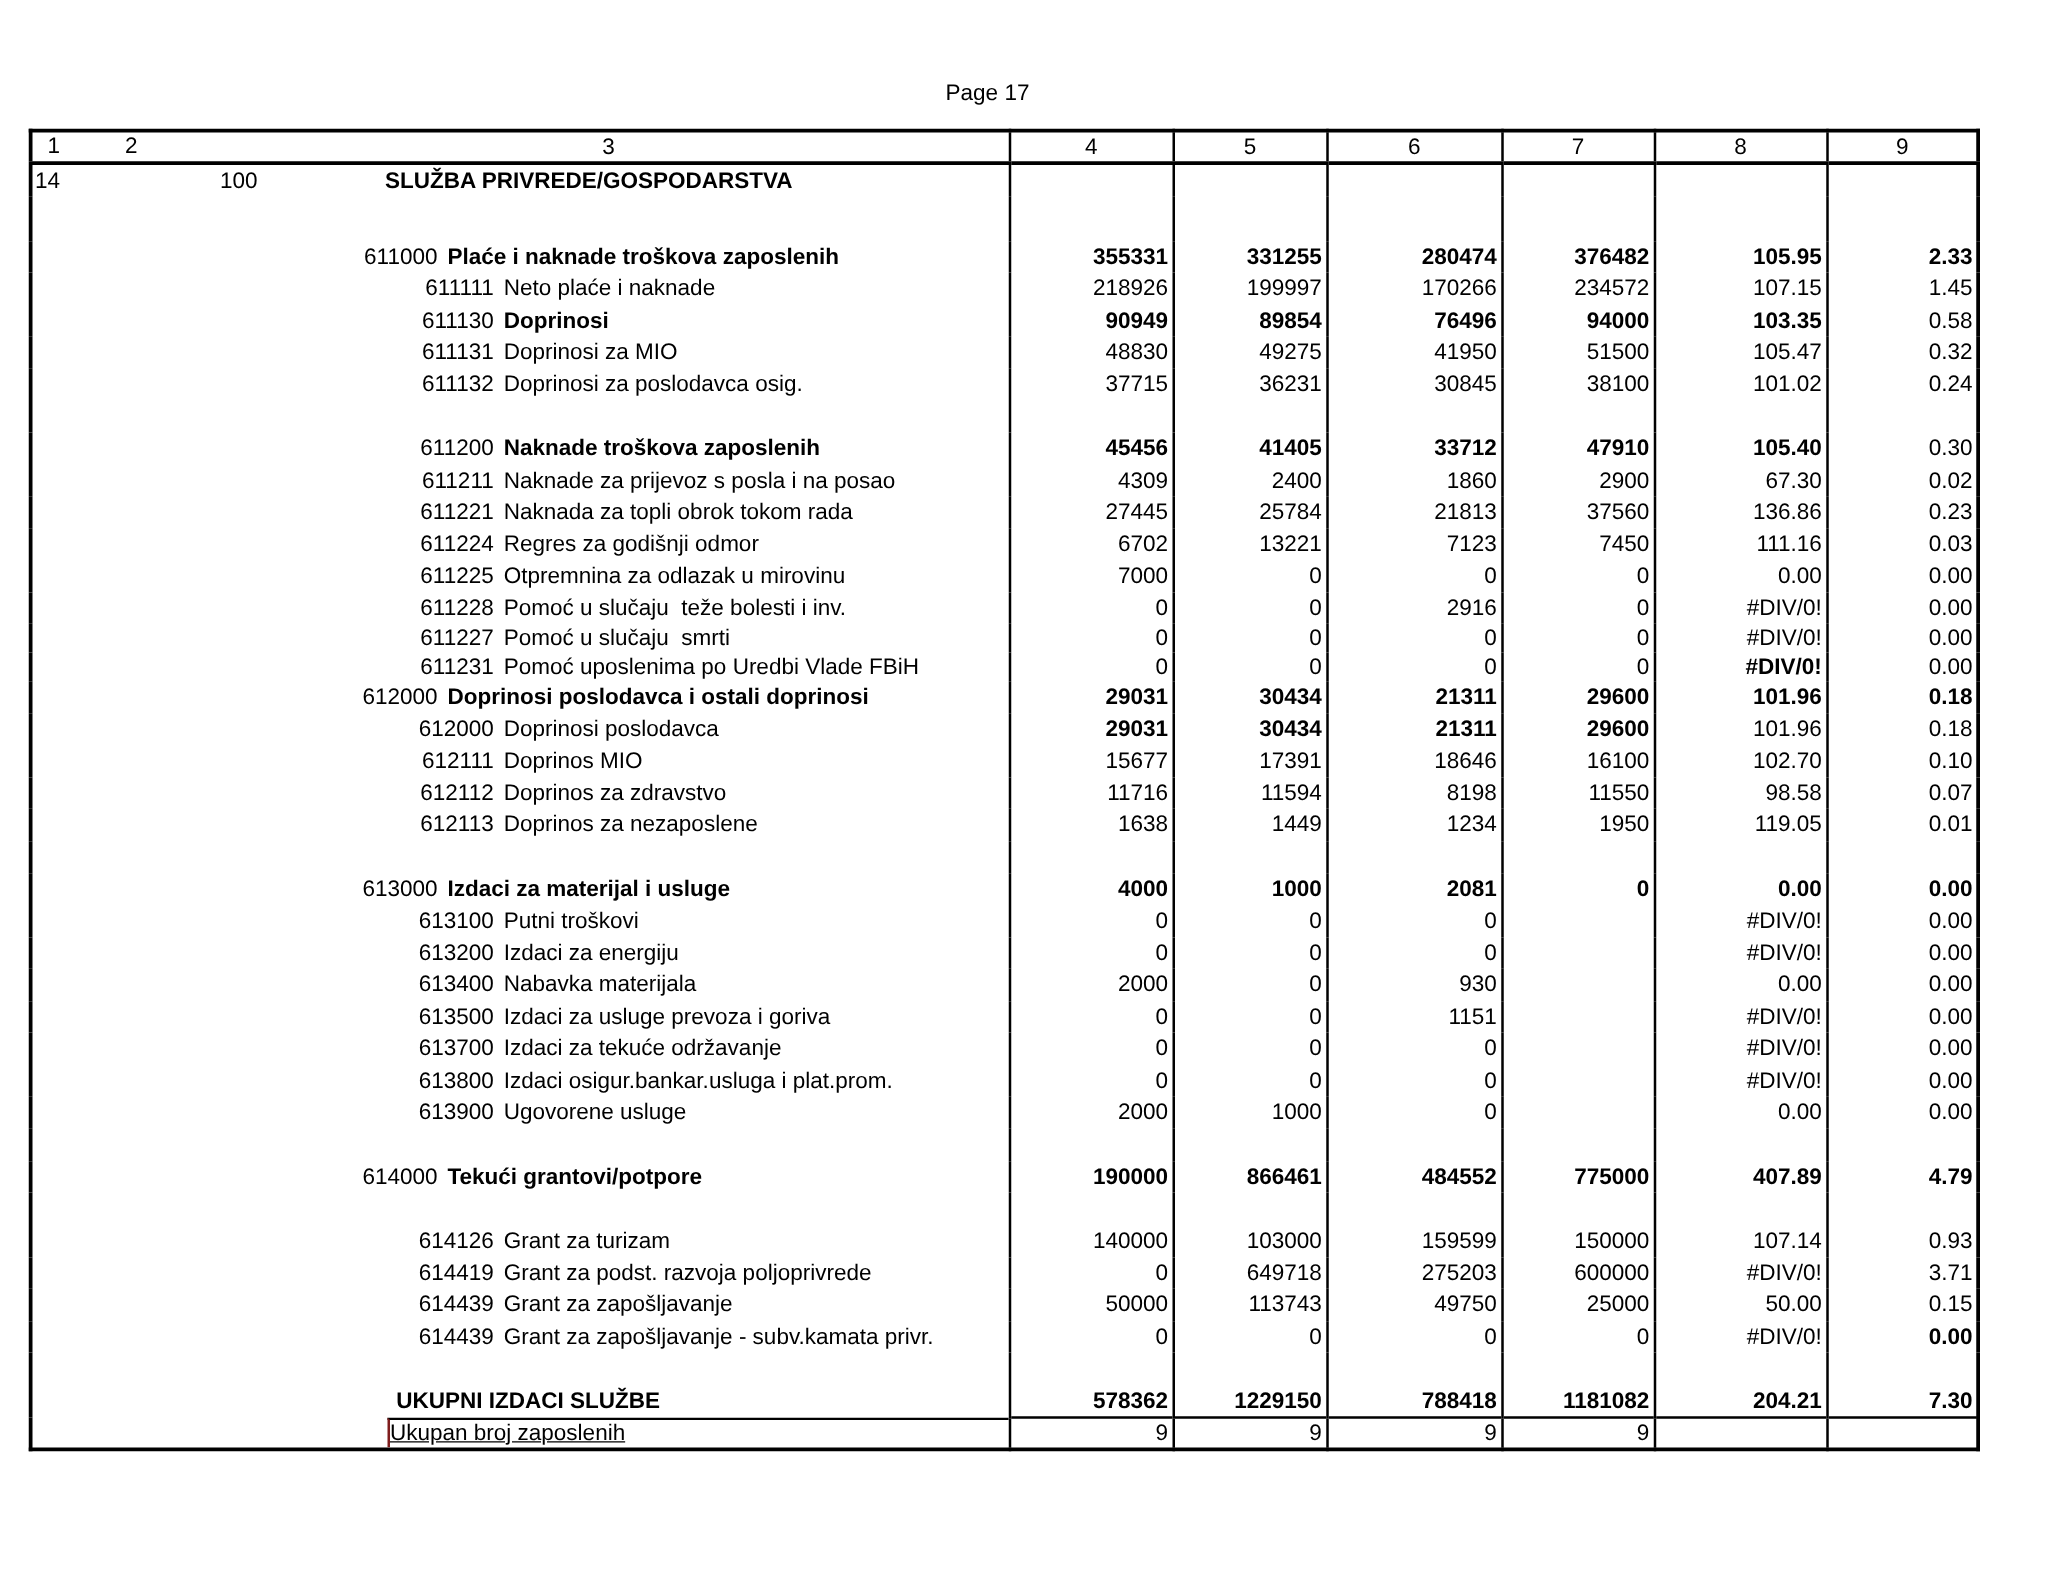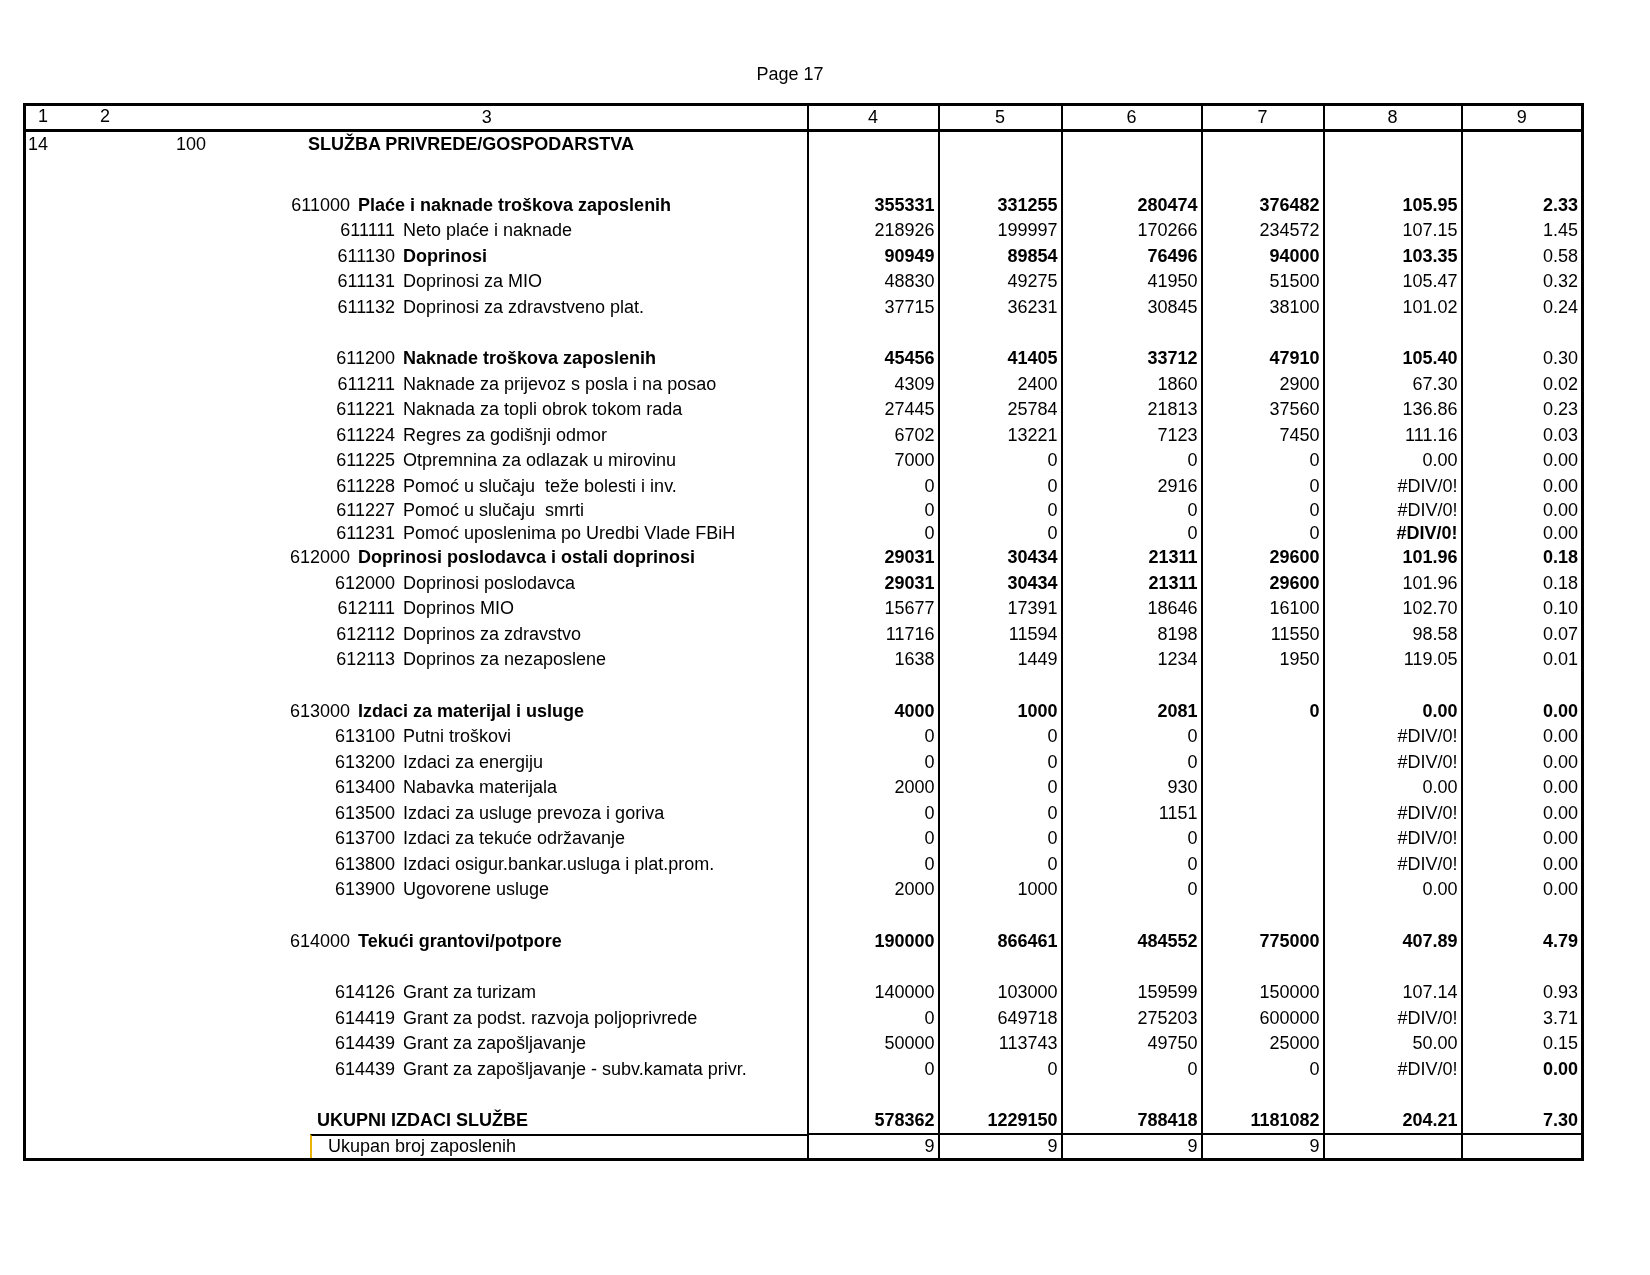--- a/index.html
+++ b/index.html
@@ -20,22 +20,22 @@
   .org14{position:absolute;left:2px;top:2px;}
   .org100{position:absolute;left:140px;top:2px;width:50px;text-align:center;}
   .orgtitle{position:absolute;left:282px;top:2px;font-weight:bold;}
   .code{display:inline-block;text-align:right;white-space:pre;}
   .code.parent{width:324px;}
   .code.child{width:369px;}
   .lbl{margin-left:8px;white-space:pre;}
   .total-lbl{padding-left:291px;font-weight:bold;}
   .srel{position:relative;}
   .staff-box{position:absolute;left:284px;right:0;top:0;bottom:0;
-             border-left:2px solid #eab308;border-top:2px solid #000;
-             display:flex;align-items:center;padding-left:16px;}
+             border-left:2px solid #7f1d1d;border-top:2px solid #000;
+             display:flex;align-items:center;padding-left:0;text-decoration:underline;}
   td.vt{border-top:2px solid #000;}
 </style>
 </head>
 <body>
 
 <div class="screen">
   <div class="page-label">Page 17</div>
   <table class="budget">
     <colgroup>
       <col style="width:783px">
@@ -112,21 +112,21 @@
         <tr style="height: 25.5px;">
           <td><span class="code child">611131</span><span class="lbl">Doprinosi za MIO</span></td>
           <td class="v">48830</td>
           <td class="v">49275</td>
           <td class="v">41950</td>
           <td class="v">51500</td>
           <td class="v">105.47</td>
           <td class="v">0.32</td>
         </tr>
         <tr style="height: 25.5px;">
-          <td><span class="code child">611132</span><span class="lbl">Doprinosi za zdravstveno plat.</span></td>
+          <td><span class="code child">611132</span><span class="lbl">Doprinosi za poslodavca osig.</span></td>
           <td class="v">37715</td>
           <td class="v">36231</td>
           <td class="v">30845</td>
           <td class="v">38100</td>
           <td class="v">101.02</td>
           <td class="v">0.24</td>
         </tr>
         <tr style="height: 26px;">
           <td></td>
           <td class="v"></td>

